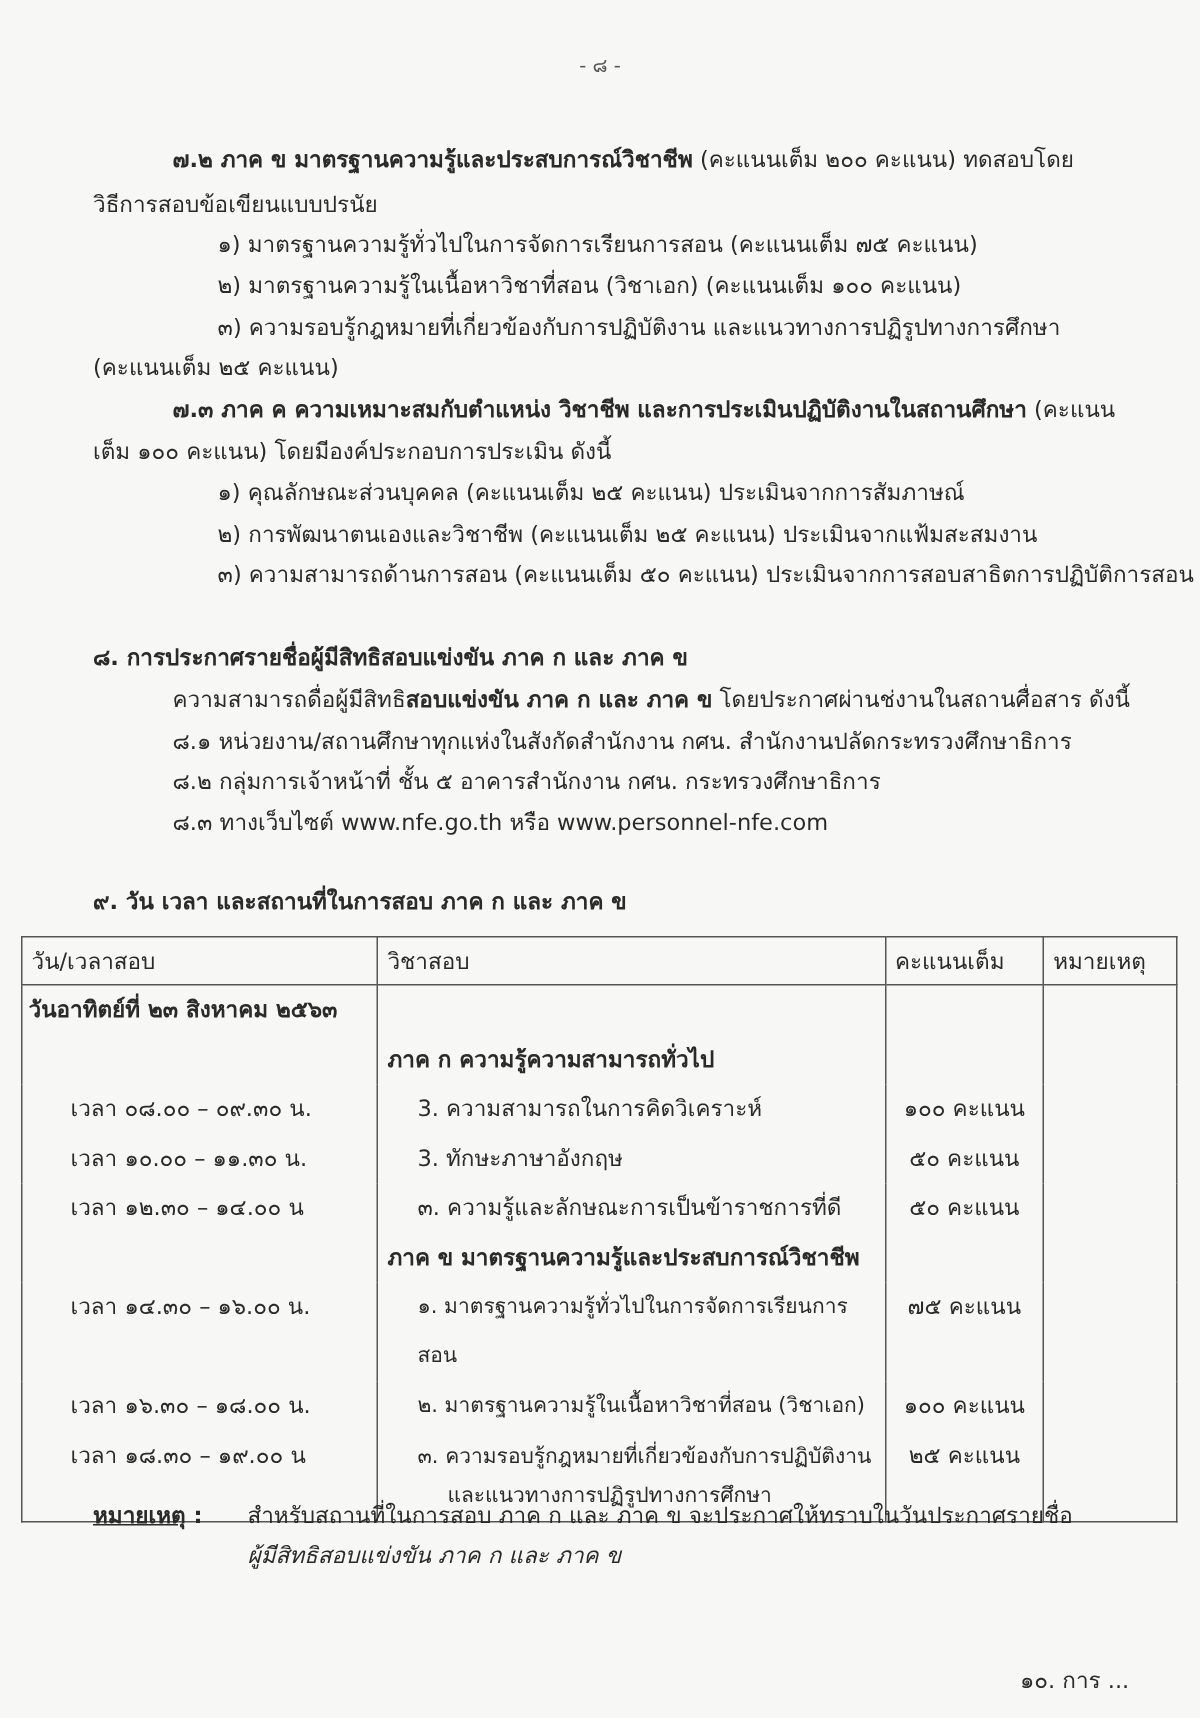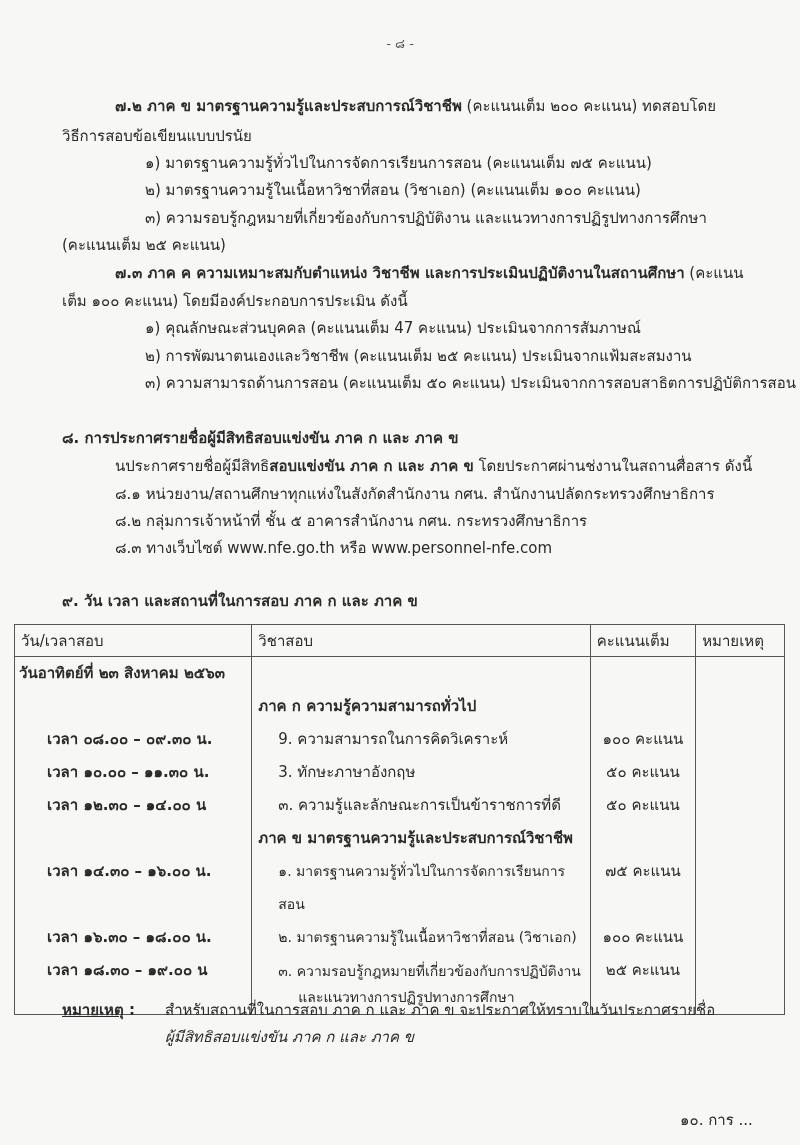--- a/index.html
+++ b/index.html
@@ -26,21 +26,21 @@
     }
     table.sched th {
       border: 1px solid #555; font-weight: normal; height: 31px; vertical-align: middle; text-align: left;
     }
     table.sched tr.first td { border-top: 1px solid #555; }
     table.sched tr.last td { border-bottom: 1px solid #555; }
     .c1 { width: 226px; }
     .c2 { width: 328px; }
     .c3 { width: 93px; }
     .c4 { width: 76px; }
-    td.time { font-weight: bold; padding-left: 32px !important; }
+    td.time { font-weight: normal; padding-left: 32px !important; }
     td.score { text-align: center; }
     .row { height: 33px; }
     .row td { line-height: 33px; }
     .note-label { text-decoration: underline; font-weight: bold; }
   </style>
 </head>
 <body>
 
 <div class="abs page-num">- ๘ -</div>
 
@@ -50,27 +50,27 @@
 <div class="abs line" style="top:126px; left:62px;">วิธีการสอบข้อเขียนแบบปรนัย</div>
 <div class="abs line" style="top:153px; left:145px;">๑) มาตรฐานความรู้ทั่วไปในการจัดการเรียนการสอน (คะแนนเต็ม ๗๕ คะแนน)</div>
 <div class="abs line" style="top:180px; left:145px;">๒) มาตรฐานความรู้ในเนื้อหาวิชาที่สอน (วิชาเอก) (คะแนนเต็ม ๑๐๐ คะแนน)</div>
 <div class="abs line" style="top:208px; left:145px;">๓) ความรอบรู้กฎหมายที่เกี่ยวข้องกับการปฏิบัติงาน และแนวทางการปฏิรูปทางการศึกษา</div>
 <div class="abs line" style="top:235px; left:62px;">(คะแนนเต็ม ๒๕ คะแนน)</div>
 
 <div class="abs line" style="top:263px; left:115px;">
   <span class="b">๗.๓ ภาค ค ความเหมาะสมกับตำแหน่ง วิชาชีพ และการประเมินปฏิบัติงานในสถานศึกษา</span><span> (คะแนน</span>
 </div>
 <div class="abs line" style="top:291px; left:62px;">เต็ม ๑๐๐ คะแนน) โดยมีองค์ประกอบการประเมิน ดังนี้</div>
-<div class="abs line" style="top:318px; left:145px;">๑) คุณลักษณะส่วนบุคคล (คะแนนเต็ม 47 คะแนน) ประเมินจากการสัมภาษณ์</div>
+<div class="abs line" style="top:318px; left:145px;">๑) คุณลักษณะส่วนบุคคล (คะแนนเต็ม ๒๕ คะแนน) ประเมินจากการสัมภาษณ์</div>
 <div class="abs line" style="top:346px; left:145px;">๒) การพัฒนาตนเองและวิชาชีพ (คะแนนเต็ม ๒๕ คะแนน) ประเมินจากแฟ้มสะสมงาน</div>
 <div class="abs line" style="top:373px; left:145px;">๓) ความสามารถด้านการสอน (คะแนนเต็ม ๕๐ คะแนน) ประเมินจากการสอบสาธิตการปฏิบัติการสอน</div>
 
 <div class="abs line b" style="top:428px; left:62px;">๘. การประกาศรายชื่อผู้มีสิทธิสอบแข่งขัน ภาค ก และ ภาค ข</div>
 <div class="abs line" style="top:456px; left:115px;">
-  <span>นประกาศรายชื่อผู้มีสิทธิ</span><span class="b">สอบแข่งขัน ภาค ก และ ภาค ข</span><span> โดยประกาศผ่านช่งานในสถานศื่อสาร ดังนี้</span>
+  <span>ความสามารถดื่อผู้มีสิทธิ</span><span class="b">สอบแข่งขัน ภาค ก และ ภาค ข</span><span> โดยประกาศผ่านช่งานในสถานศื่อสาร ดังนี้</span>
 </div>
 <div class="abs line" style="top:484px; left:115px;">๘.๑ หน่วยงาน/สถานศึกษาทุกแห่งในสังกัดสำนักงาน กศน. สำนักงานปลัดกระทรวงศึกษาธิการ</div>
 <div class="abs line" style="top:511px; left:115px;">๘.๒ กลุ่มการเจ้าหน้าที่ ชั้น ๕ อาคารสำนักงาน กศน. กระทรวงศึกษาธิการ</div>
 <div class="abs line" style="top:538px; left:115px;">๘.๓ ทางเว็บไซต์ www.nfe.go.th หรือ www.personnel-nfe.com</div>
 
 <div class="abs line b" style="top:591px; left:62px;">๙. วัน เวลา และสถานที่ในการสอบ ภาค ก และ ภาค ข</div>
 
 <table class="sched">
   <tbody>
       <tr>
@@ -86,21 +86,21 @@
     <td></td>
   </tr>
   <tr class="row">
     <td></td>
     <td class="b">ภาค ก ความรู้ความสามารถทั่วไป</td>
     <td></td>
     <td></td>
   </tr>
   <tr class="row">
     <td class="time">เวลา ๐๘.๐๐ – ๐๙.๓๐ น.</td>
-    <td style="padding-left:26px;">9.  ความสามารถในการคิดวิเคราะห์</td>
+    <td style="padding-left:26px;">3.  ความสามารถในการคิดวิเคราะห์</td>
     <td class="score">๑๐๐ คะแนน</td>
     <td></td>
   </tr>
   <tr class="row">
     <td class="time">เวลา ๑๐.๐๐ – ๑๑.๓๐ น.</td>
     <td style="padding-left:26px;">3.  ทักษะภาษาอังกฤษ</td>
     <td class="score">๕๐ คะแนน</td>
     <td></td>
   </tr>
   <tr class="row">

